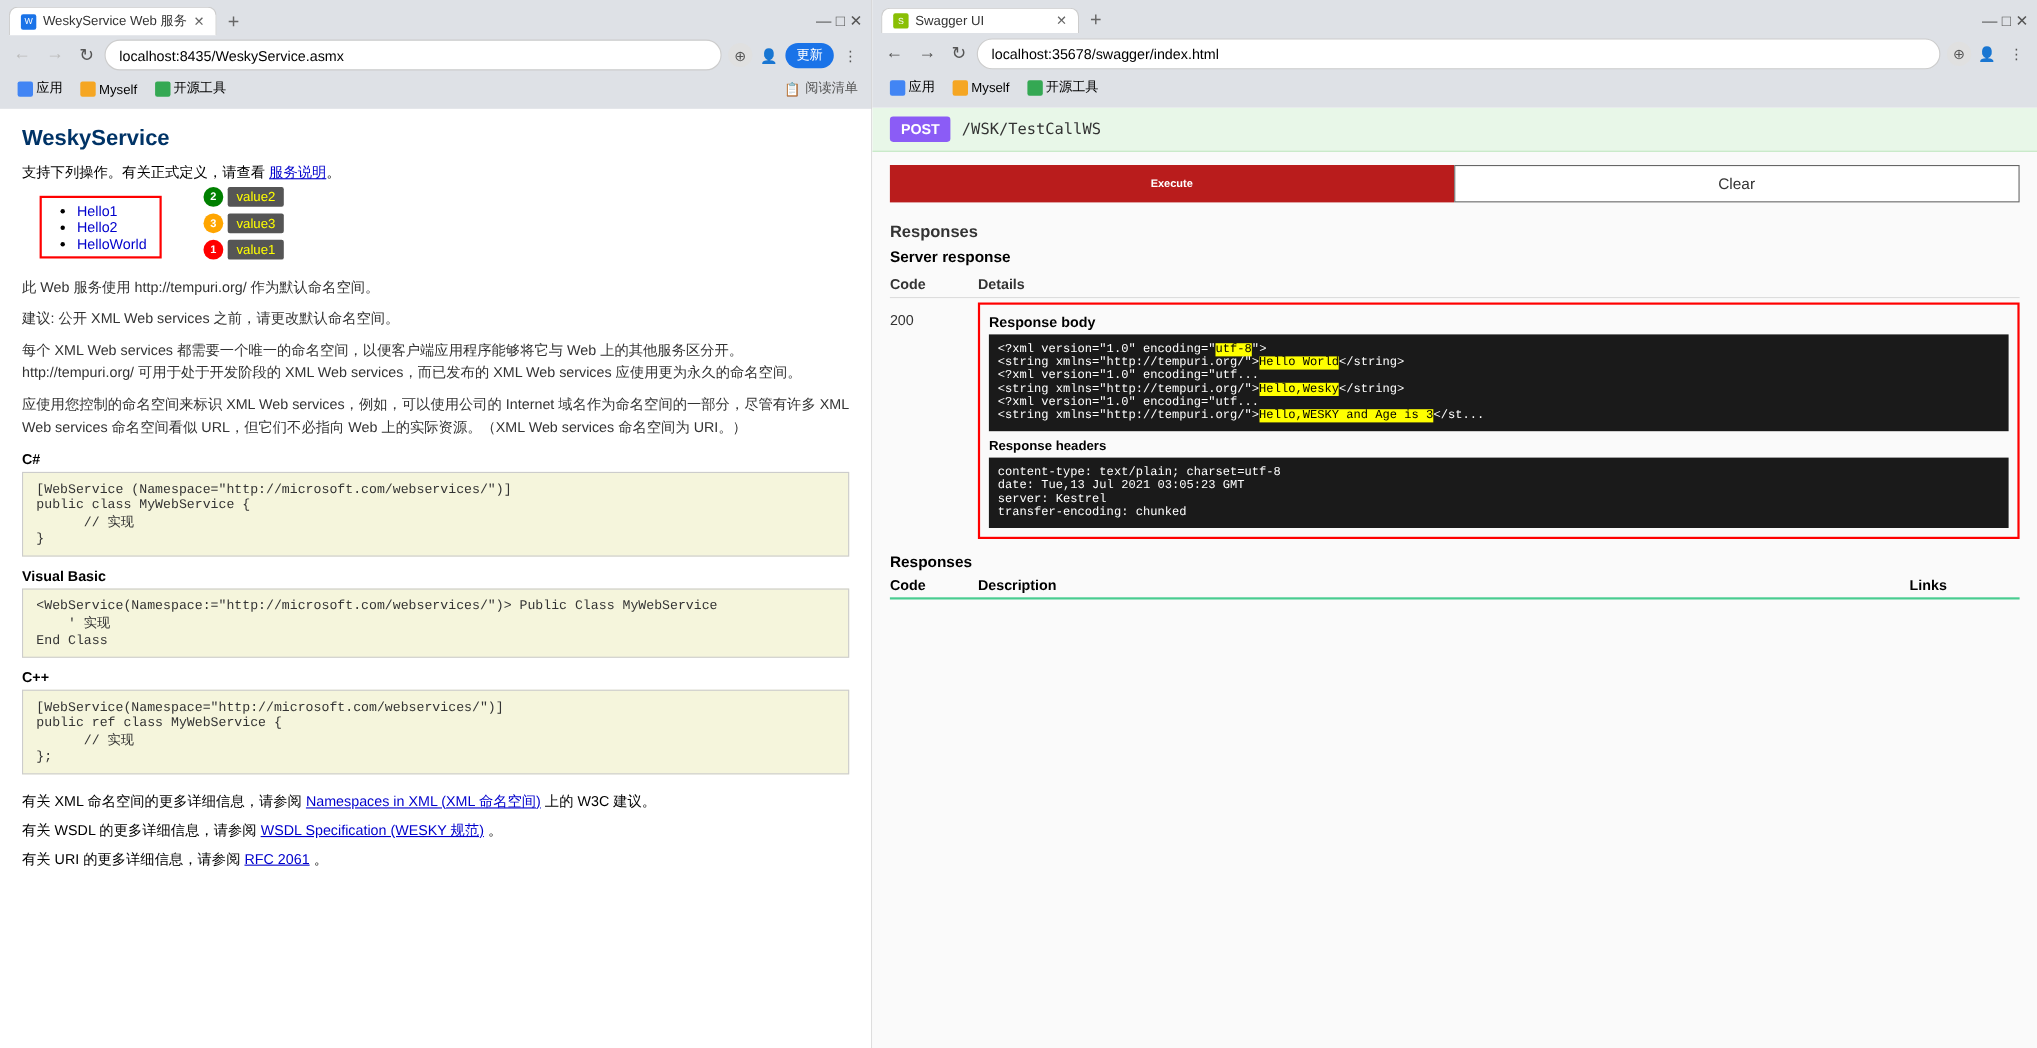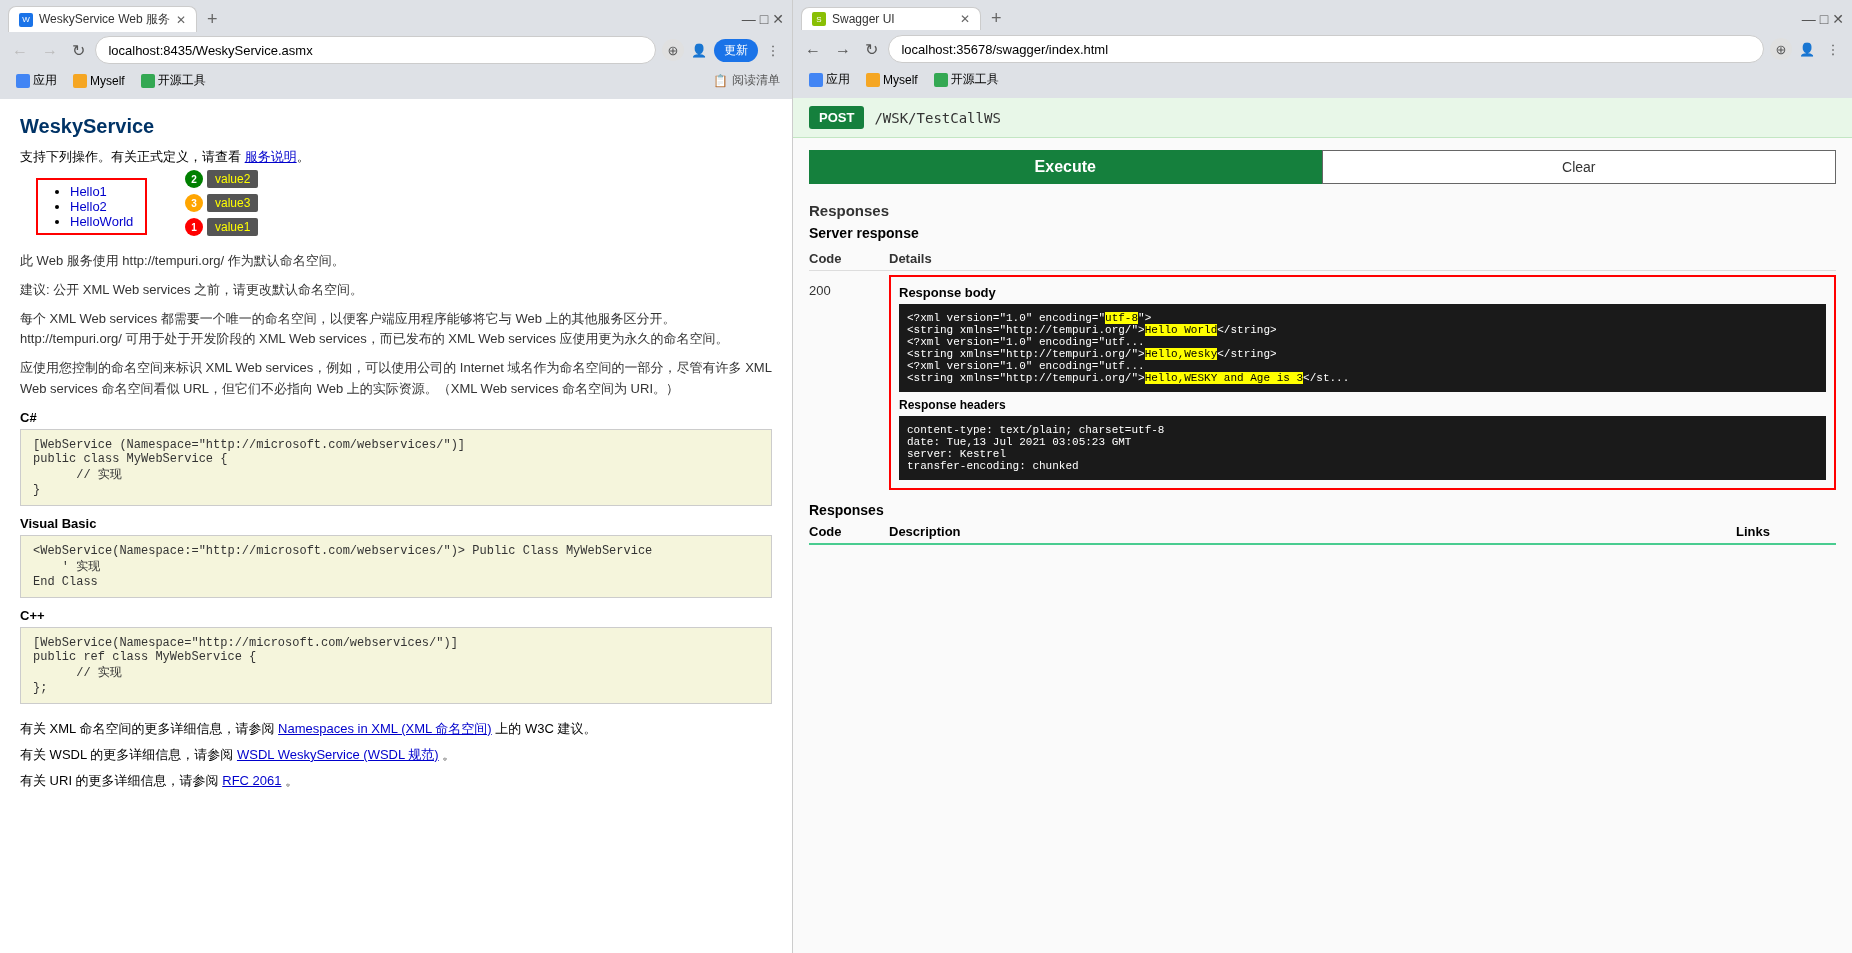--- a/index.html
+++ b/index.html
@@ -41,25 +41,25 @@
     .desc-text { font-size: 13px; line-height: 1.6; margin-bottom: 8px; color: #333; }
     .section-label { font-size: 13px; font-weight: bold; margin-top: 10px; margin-bottom: 4px; }
     .code-block { background: #f5f5dc; border: 1px solid #ccc; padding: 8px 12px; font-family: 'Courier New', monospace; font-size: 12px; margin: 4px 0 10px 0; color: #333; white-space: pre; }
     .link-text { color: #0000cc; text-decoration: underline; cursor: pointer; }
     .footer-links { margin-top: 12px; font-size: 13px; line-height: 2; }
 
     
     .right-panel { flex: 1; display: flex; flex-direction: column; background: #fff; }
     .right-chrome { background: #dee1e6; padding: 6px 8px; display: flex; flex-direction: column; gap: 4px; }
     .right-content { flex: 1; overflow-y: auto; background: #fafafa; }
-    .method-badge { background: #15803d; color: white; font-weight: bold; padding: 4px 10px; border-radius: 3px; font-size: 13px; }
+    .method-badge { background: #8b5cf6; color: white; font-weight: bold; padding: 4px 10px; border-radius: 3px; font-size: 13px; }
     .endpoint-path { font-size: 14px; color: #333; font-family: monospace; }
 
     .execute-row { display: flex; margin: 12px 16px; }
-    .execute-btn { flex: 1; background: #15803d; color: white; border: none; padding: 8px; font-size: 16px; cursor: pointer; font-weight: bold; }
+    .execute-btn { flex: 1; background: #b91c1c; color: white; border: none; padding: 8px; font-size: 10px; cursor: pointer; font-weight: bold; }
     .clear-btn { flex: 1; background: white; border: 1px solid #666; color: #333; padding: 8px; font-size: 14px; cursor: pointer; }
 
     .responses-title { font-size: 15px; font-weight: bold; padding: 6px 16px; color: #333; }
     .curl-section { padding: 0 16px; }
     .curl-title { font-size: 13px; font-weight: bold; color: #333; margin-bottom: 4px; }
     .code-dark { background: #1a1a1a; color: #fff; padding: 10px 14px; font-family: 'Courier New', monospace; font-size: 12px; border-radius: 4px; margin-bottom: 8px; position: relative; white-space: pre; }
     .copy-btn-dark { position: absolute; top: 6px; right: 6px; background: #555; border: none; color: #ccc; padding: 2px 6px; font-size: 11px; cursor: pointer; border-radius: 3px; }
 
     .request-url-section { padding: 0 16px; }
     .url-dark { background: #1a1a1a; color: #fff; padding: 8px 14px; font-family: 'Courier New', monospace; font-size: 12px; border-radius: 4px; margin-bottom: 8px; }
@@ -210,21 +210,21 @@
 };</div>
 
     <div class="footer-links">
       <div>
         <span>有关 XML 命名空间的更多详细信息，请参阅</span>
         <a class="link-text">Namespaces in XML (XML 命名空间)</a>
         <span>上的 W3C 建议。</span>
       </div>
       <div>
         <span>有关 WSDL 的更多详细信息，请参阅</span>
-        <a class="link-text">WSDL WeskyService (WSDL 规范)</a>
+        <a class="link-text">WSDL Specification (WESKY 规范)</a>
         <span>。</span>
       </div>
       <div>
         <span>有关 URI 的更多详细信息，请参阅</span>
         <a class="link-text">RFC 2061</a>
         <span>。</span>
       </div>
     </div>
   </div>
 </div>

